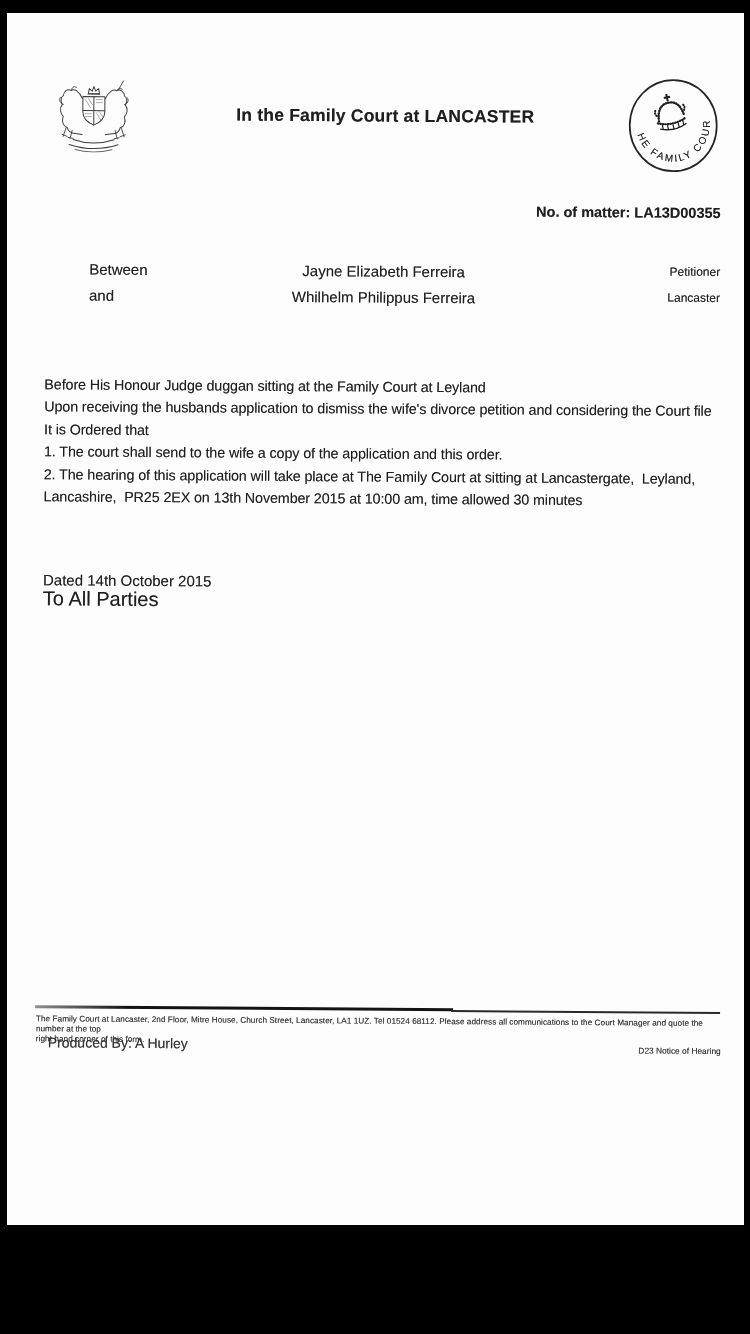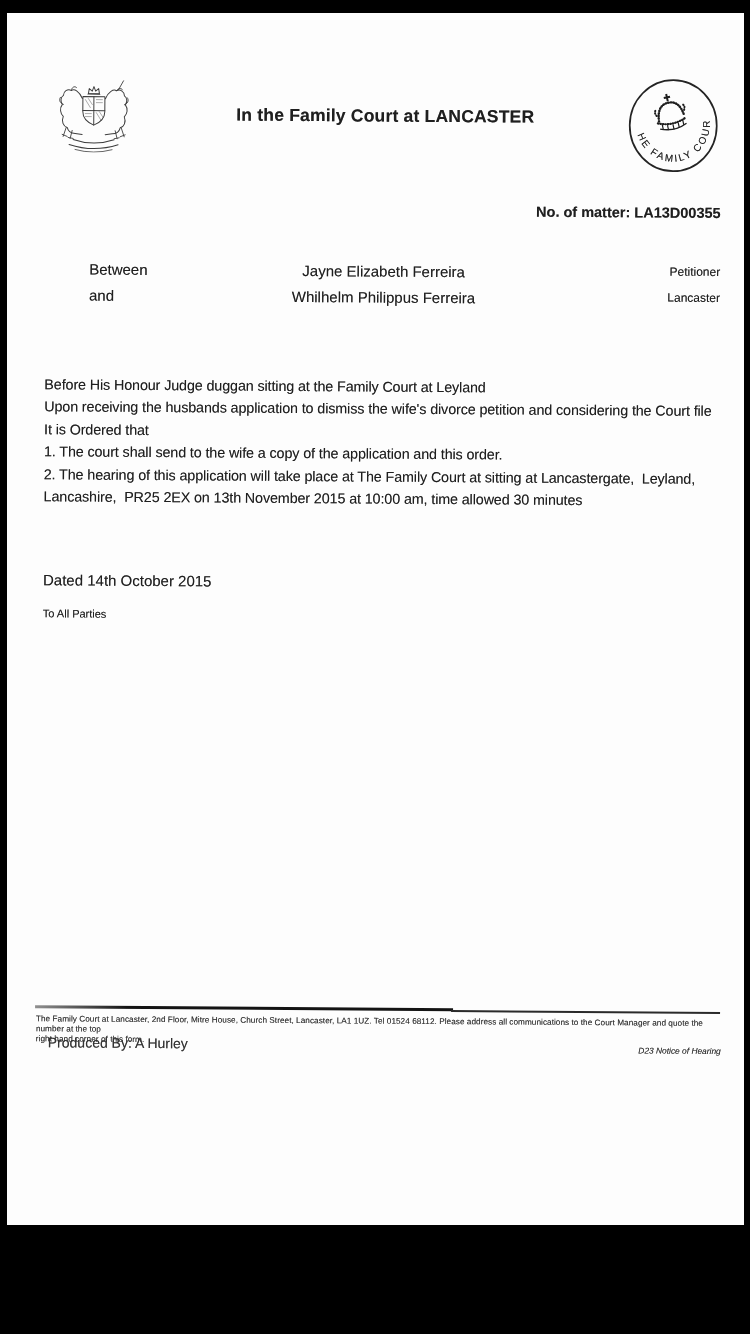--- a/index.html
+++ b/index.html
@@ -28,28 +28,28 @@
   .seal{left:620px;top:60px;width:94px;height:96px;}
   .matter{right:22px;top:187px;font-size:14.5px;font-weight:bold;}
   .party-row{left:0;right:0;height:20px;}
   .row1{top:247px;} .row2{top:273px;}
   .party-label{position:absolute;left:40px;font-size:15px;margin-left:44px;}
   .party-name{position:absolute;left:0;right:0;padding-left:20px;text-align:center;font-size:15px;}
   .party-role{position:absolute;right:22px;font-size:12px;}
   .order-body{left:40px;top:360px;font-size:14.3px;line-height:22.4px;letter-spacing:-.1px;}
   .body-line{white-space:pre;}
   .dated{left:40px;top:558px;font-size:15px;}
-  .to-parties{left:40px;top:594px;font-size:11px;}
+  .to-parties{left:40px;top:574px;font-size:20px;}
   .rule-thick{left:35px;top:992px;width:418px;height:3px;
     background:linear-gradient(to right,#909090,#141414 22%);}
   .rule-thin{left:451px;top:994px;width:269px;height:1.6px;background:#2a2a2a;}
   .footer-address{left:36px;top:1001px;width:690px;font-size:8.2px;line-height:10px;
     color:#333;white-space:pre-line;letter-spacing:.05px;}
   .footer-produced{left:48px;top:1021px;font-size:14px;color:#333;}
-  .footer-ref{right:16px;top:1028px;font-size:8.4px;color:#333;font-style:italic;}
+  .footer-ref{right:16px;top:1028px;font-size:8.4px;color:#333;}
   svg text{font-family:"Liberation Sans",sans-serif;}
 </style>
 </head>
 <body>
 
 <div class="paper">
   <div class="content">
 
     <svg class="abs coat-arms" viewBox="0 0 95 76">
       <g fill="none" stroke="#3d3d3d" stroke-width="1" stroke-linecap="round" stroke-linejoin="round">

